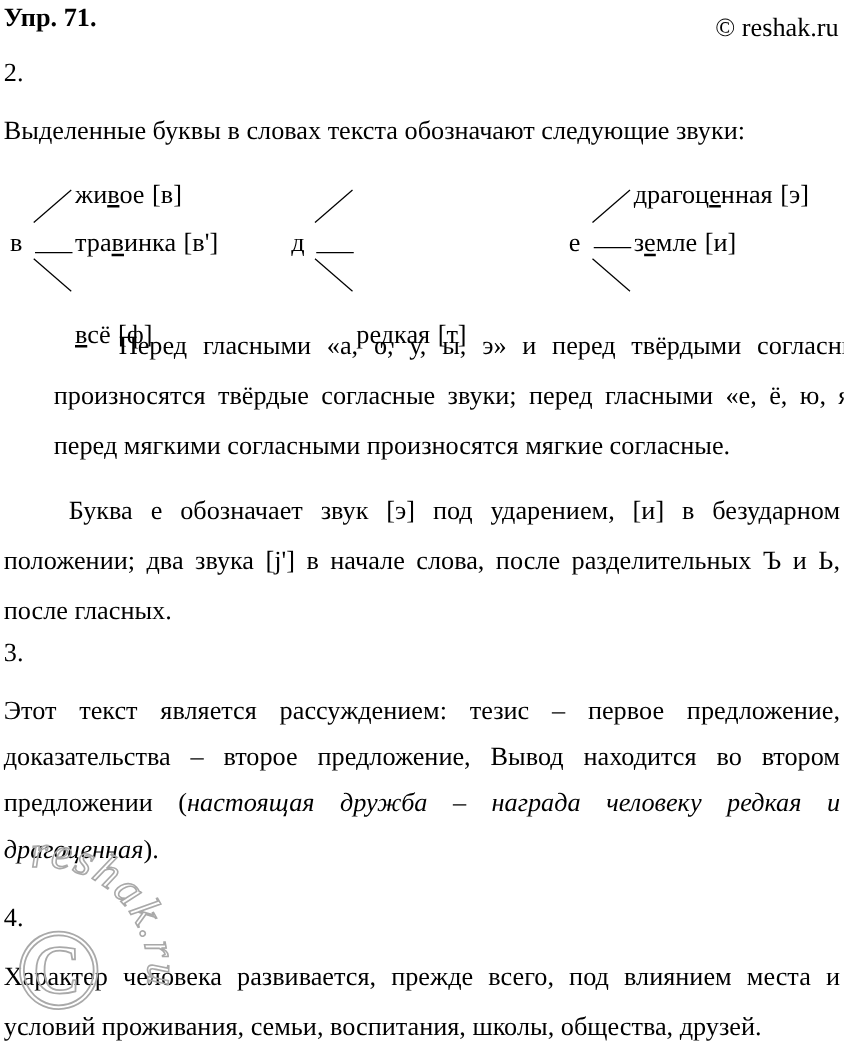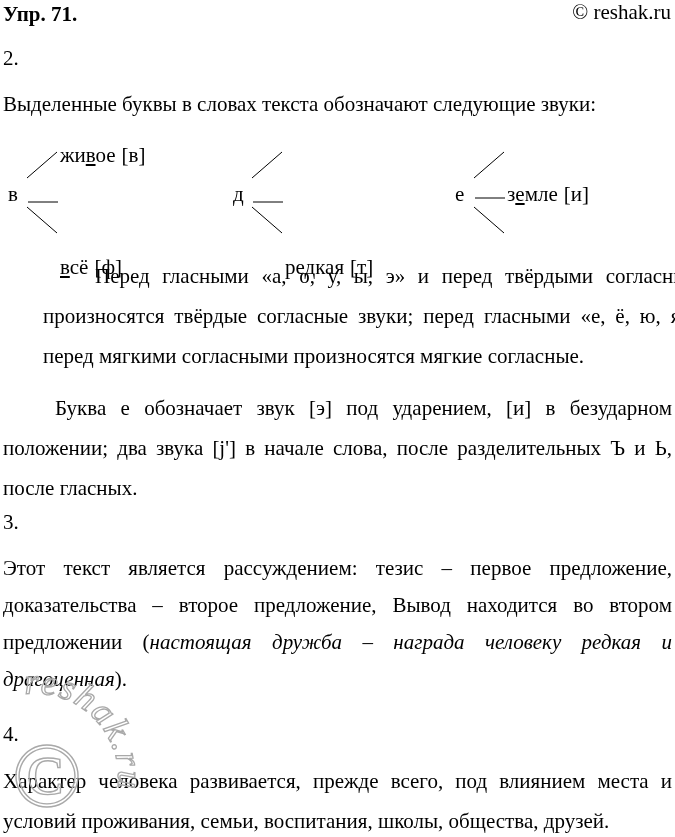--- a/index.html
+++ b/index.html
@@ -4,21 +4,21 @@
 <style>
   html,body{margin:0;padding:0;}
   body{
     width:675px;height:837px;position:relative;overflow:hidden;
     background:#ffffff;color:#000;
     font-family:"Liberation Serif","DejaVu Serif",serif;
     font-size:21px;
   }
   .abs{position:absolute;}
   .hdr-left{top:2px;left:3px;font-weight:bold;}
-  .hdr-right{top:0;right:4px;}
+  .hdr-right{top:10px;right:4px;}
   .secnum{left:3px;}
   .n2{top:46px;}
   .n3{top:510px;}
   .n4{top:722px;}
   .intro{top:92px;left:3px;width:669px;font-family:Liberation Serif, serif;}
   .para{left:3px;width:669px;line-height:40px;text-align:justify;}
   .p1{top:256px;text-indent:52px;margin-left:40px;}
   .p2{top:388px;text-indent:52px;}
   .p3{top:550px;line-height:37px;}
   .p4{top:761px;}
@@ -50,40 +50,42 @@
 <div class="abs diagram">
 
   <div class="dgroup g1">
     <span class="anchor">в</span>
     <svg class="conn" width="44" height="112" viewBox="0 0 44 112">
       <line x1="5" y1="38" x2="35" y2="12" stroke="#000" stroke-width="1"></line>
       <line x1="6" y1="62" x2="36" y2="62" stroke="#000" stroke-width="1"></line>
       <line x1="5" y1="67" x2="35" y2="93" stroke="#000" stroke-width="1"></line>
     </svg>
     <div class="drow r1"><span>жи</span><span class="u">в</span><span>ое</span><span class="sound">[в]</span></div>
+    <div class="drow r2"><span>тра</span><span class="u">в</span><span>инка</span><span class="sound">[в']</span></div>
     <div class="drow r3"><span></span><span class="u">в</span><span>сё</span><span class="sound">[ф]</span></div>
   </div>
 
   <div class="dgroup g2">
     <span class="anchor">д</span>
     <svg class="conn" width="44" height="112" viewBox="0 0 44 112">
       <line x1="5" y1="38" x2="35" y2="12" stroke="#000" stroke-width="1"></line>
       <line x1="6" y1="62" x2="36" y2="62" stroke="#000" stroke-width="1"></line>
       <line x1="5" y1="67" x2="35" y2="93" stroke="#000" stroke-width="1"></line>
     </svg>
     <div class="drow r3"><span>ре</span><span class="u">д</span><span>кая</span><span class="sound">[т]</span></div>
   </div>
 
   <div class="dgroup g3">
     <span class="anchor">е</span>
     <svg class="conn" width="44" height="112" viewBox="0 0 44 112">
       <line x1="5" y1="38" x2="35" y2="12" stroke="#000" stroke-width="1"></line>
       <line x1="6" y1="58" x2="36" y2="58" stroke="#000" stroke-width="1"></line>
       <line x1="5" y1="67" x2="35" y2="93" stroke="#000" stroke-width="1"></line>
     </svg>
+    <div class="drow r1"><span>драгоц</span><span class="u">е</span><span>нная</span><span class="sound">[э]</span></div>
     <div class="drow r2"><span>з</span><span class="u">е</span><span>мле</span><span class="sound">[и]</span></div>
   </div>
 
 </div>
 
 <div class="abs para p1">Перед гласными «а, о, у, ы, э» и перед твёрдыми согласными произносятся твёрдые согласные звуки; перед гласными «е, ё, ю, я» и перед мягкими согласными произносятся мягкие согласные.</div>
 <div class="abs para p2">Буква е обозначает звук [э] под ударением, [и] в безударном положении; два звука [j'] в начале слова, после разделительных Ъ и Ь, после гласных.</div>
 
 <div class="abs secnum n3">3.</div>
 <div class="abs para p3"><span>Этот текст является рассуждением: тезис – первое предложение, доказательства – второе предложение, Вывод находится во втором предложении (</span><span class="italic">настоящая дружба – награда человеку редкая и драгоценная</span><span>).</span></div>

